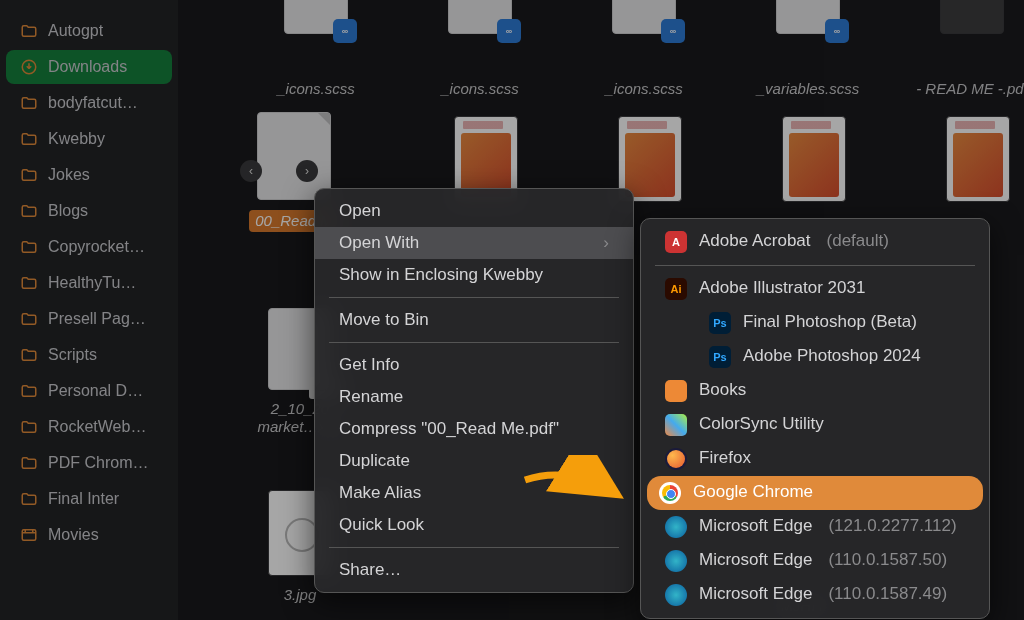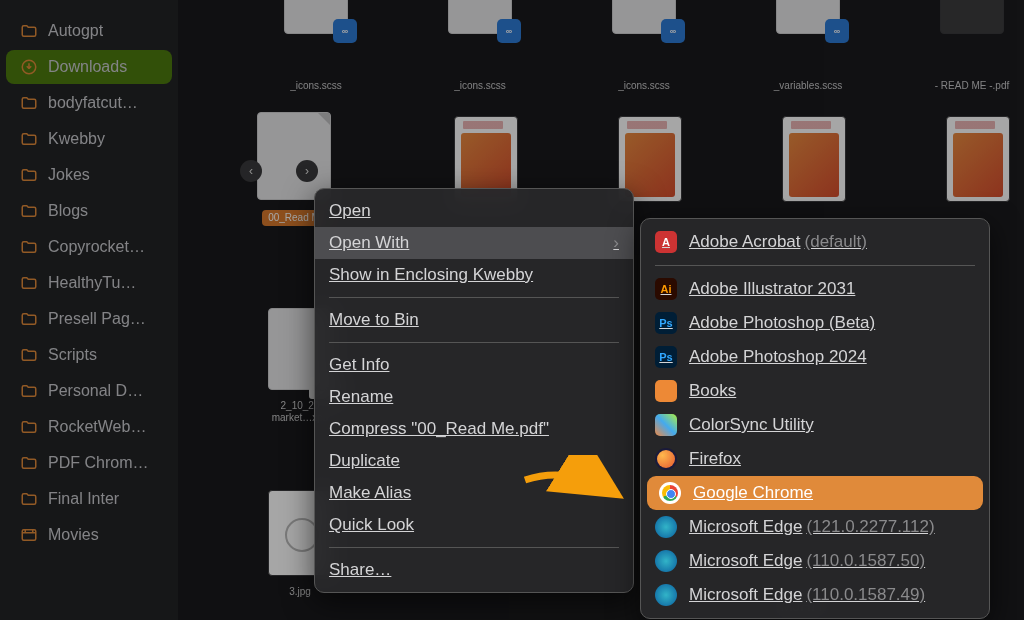--- a/index.html
+++ b/index.html
@@ -3,67 +3,67 @@
 <meta charset="utf-8">
 <style>
   * { margin: 0; padding: 0; box-sizing: border-box; }
   html, body { width: 1024px; height: 620px; overflow: hidden; font-family: -apple-system, "Helvetica Neue", Arial, sans-serif; background:#1b1b1e; color:#ddd; }
   .root { position: relative; width:824px; height:620px; background:#1a1a1c; }
 
   
   .sidebar { position:absolute; left:0; top:0; width:178px; height:620px; background:#232426; padding-top:12px; }
   .dim-overlay { position:absolute; left:0; top:0; width:1024px; height:620px; background:rgba(0,0,0,0.35); pointer-events:none; }
   .sb-item { display:flex; align-items:center; gap:10px; padding:8px 14px; font-size:16px; color:#c9cace; border-radius:8px; margin:2px 6px; cursor:default; white-space:nowrap; overflow:hidden; text-overflow:ellipsis; }
-  .sb-item.selected { background:#4d7c0f; }
+  .sb-item.selected { background:#15803d; }
   .sb-icon { width:18px; height:18px; flex:0 0 18px; display:flex; align-items:center; justify-content:center; color:#e08a3a; }
   .sb-icon svg { width:18px; height:18px; }
   .sb-label { overflow:hidden; text-overflow:ellipsis; white-space:nowrap; }
 
   
   .grid { position:absolute; left:178px; top:0; right:0; bottom:0; }
   .file { position:absolute; width:160px; text-align:center; }
   .thumb { width:64px; height:64px; margin:0 auto 10px auto; background:#2b2b2d; border:1px solid #3a3a3c; border-radius:4px; position:relative; }
   .thumb.doc { background:#e7e7e9; border-color:#d0d0d2; }
   .thumb .fold { position:absolute; right:0; top:0; border-style:solid; border-width:0 12px 12px 0; border-color:transparent #bfbfc1 transparent transparent; }
   .badge-vs { position:absolute; right:-10px; bottom:-10px; width:24px; height:24px; background:#2d7bd6; border-radius:5px; display:flex; align-items:center; justify-content:center; color:white; font-size:9px; font-weight:bold; }
   .badge-xl { position:absolute; right:-10px; bottom:-10px; width:32px; height:22px; background:#e8e8e8; border-radius:3px; color:#888; font-size:9px; display:flex; align-items:center; justify-content:center; font-weight:500; }
   .thumb.promo { background:#fff; }
   .thumb.promo::after { content:""; position:absolute; left:6px; right:6px; bottom:4px; top:16px; background:linear-gradient(135deg,#e98b40,#d84e2f); border-radius:3px; }
   .thumb.promo::before { content:""; position:absolute; left:8px; top:4px; width:40px; height:8px; background:linear-gradient(#c44,#c44); border-radius:1px; opacity:0.4; }
   .thumb.pdfglass { background:#fff; }
   .thumb.pdfglass::after { content:""; position:absolute; left:50%; top:50%; width:30px; height:30px; margin-left:-15px; margin-top:-15px; border:2px solid #bbb; border-radius:50%; }
-  .fname { font-size:10px; color:#c7c7c9; line-height:1.2; padding:0 4px; max-height:36px; overflow:hidden; }
+  .fname { font-size:15px; color:#c7c7c9; line-height:1.2; padding:0 4px; max-height:36px; overflow:hidden;font-style:italic; }
   .fname.highlight { display:inline-block; background:#d97a2d; color:#fff; border-radius:4px; padding:2px 6px; }
   .file .nav-btn { position:absolute; top:48px; width:22px; height:22px; border-radius:50%; background:#3a3a3c; color:#ddd; display:flex; align-items:center; justify-content:center; font-size:12px; }
   .file .nav-btn.left { left:26px; }
   .file .nav-btn.right { left:82px; }
 
   
   .ctx, .submenu { position:absolute; background:rgba(40,40,42,0.96); border-radius:10px; padding:6px 0; box-shadow:0 8px 30px rgba(0,0,0,0.6); backdrop-filter: blur(10px); border:1px solid #555; }
   .ctx { left:314px; top:188px; width:320px; z-index:10; }
   .submenu { left:640px; top:218px; width:350px; z-index:12; }
-  .mi { display:flex; align-items:center; padding:6px 14px; font-size:17px; color:#d4d4d6; cursor:default;text-decoration:underline; }
+  .mi { display:flex; padding:6px 24px; font-size:17px; color:#d4d4d6; cursor:default; }
   .mi.hover { background:#4d4d50; }
-  .mi.sel { background:#e08a3a; color:#fff; border-radius:9px; margin:0 6px; padding-left:12px; }
+  .mi.sel { background:#e08a3a; color:#fff; border-radius:14px; margin:0 6px; padding-left:12px; }
   .mi .chev { margin-left:auto; color:#8a8a8c; }
   .sep { height:1px; background:#555; margin:6px 14px; }
   .app-icon { width:22px; height:22px; border-radius:5px; margin-right:12px; flex:0 0 22px; display:flex; align-items:center; justify-content:center; font-size:11px; font-weight:700; color:#fff; }
   .ai-acro { background:#c33; }
   .ai-ai { background:#2a0a00; color:#f90; }
-  .ai-ps { background:#001e36; color:#31a8ff; }
+  .ai-ps { background:#001e36; color:#31a8ff;margin-left:44px; }
   .ai-books { background:#ed8936; }
   .ai-chromium { background:#2e7de9; border-radius:50%; }
   .ai-colorsync { background:linear-gradient(45deg,#e84,#4ae,#ae4); }
   .ai-ff { background:#1a1a3a; position:relative; border-radius:50%; }
   .ai-ff::after { content:""; position:absolute; inset:2px; border-radius:50%; background:radial-gradient(circle at 30% 30%, #ffb84d,#e4592f); }
   .ai-chrome { background:#fff; border-radius:50%; position:relative; }
   .ai-chrome::after { content:""; position:absolute; inset:3px; border-radius:50%; background:conic-gradient(#ea4335 0 120deg,#34a853 120deg 240deg,#fbbc05 240deg 360deg); }
   .ai-chrome::before { content:""; position:absolute; left:7px; top:7px; width:8px; height:8px; border-radius:50%; background:#4285f4; border:1.5px solid #fff; z-index:1; }
   .ai-edge { background:radial-gradient(circle,#32b4c8,#0b5f9e); border-radius:50%; }
-  .sub-suffix { color:#8a8a8c; margin-left:4px; }
+  .sub-suffix { color:#8a8a8c; margin-left:16px; }
 
   
   .annot-arrow { position:absolute; left:520px; top:455px; z-index:15; pointer-events:none; }
 
   
   .peek { position:absolute; right:2px; bottom:6px; font-size:15px; color:#b6b6b8; }
 </style>
 </head>
 <body>
 
@@ -302,21 +302,21 @@
         <span>Adobe Acrobat</span>
         <span class="sub-suffix">(default)</span>
       </div>
       <div class="sep"></div>
       <div class="mi">
         <span class="app-icon ai-ai">Ai</span>
         <span>Adobe Illustrator 2031</span>
       </div>
       <div class="mi">
         <span class="app-icon ai-ps">Ps</span>
-        <span>Adobe Photoshop (Beta)</span>
+        <span>Final Photoshop (Beta)</span>
       </div>
       <div class="mi">
         <span class="app-icon ai-ps">Ps</span>
         <span>Adobe Photoshop 2024</span>
       </div>
       <div class="mi">
         <span class="app-icon ai-books"></span>
         <span>Books</span>
       </div>
       <div class="mi">

